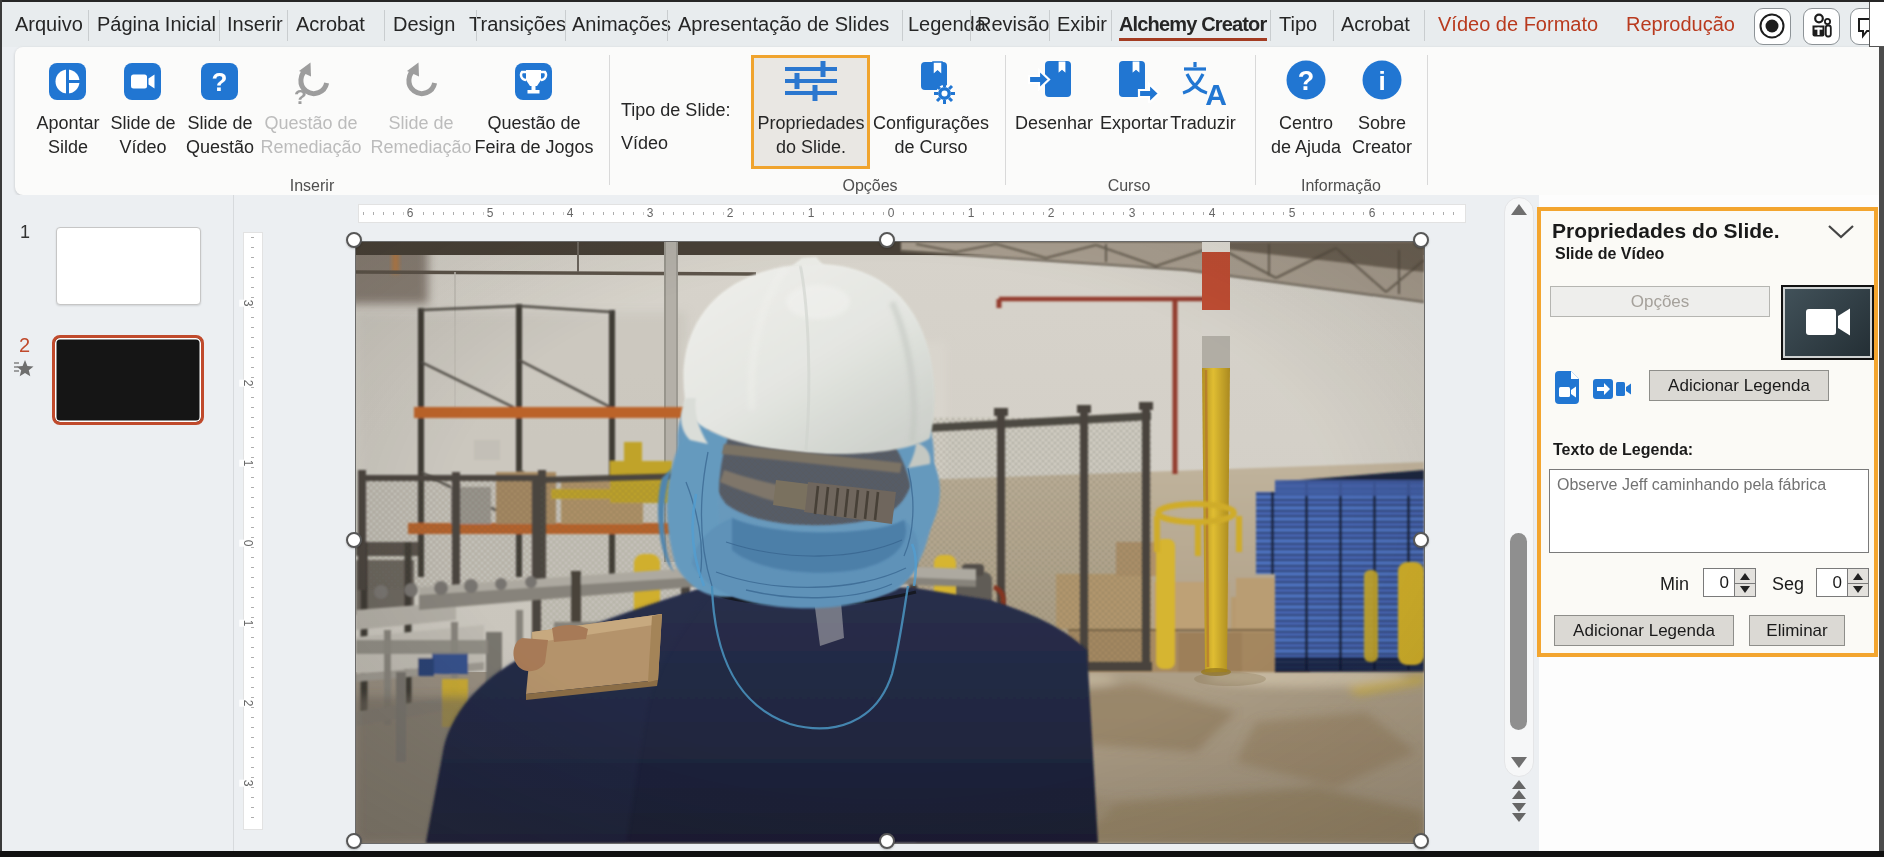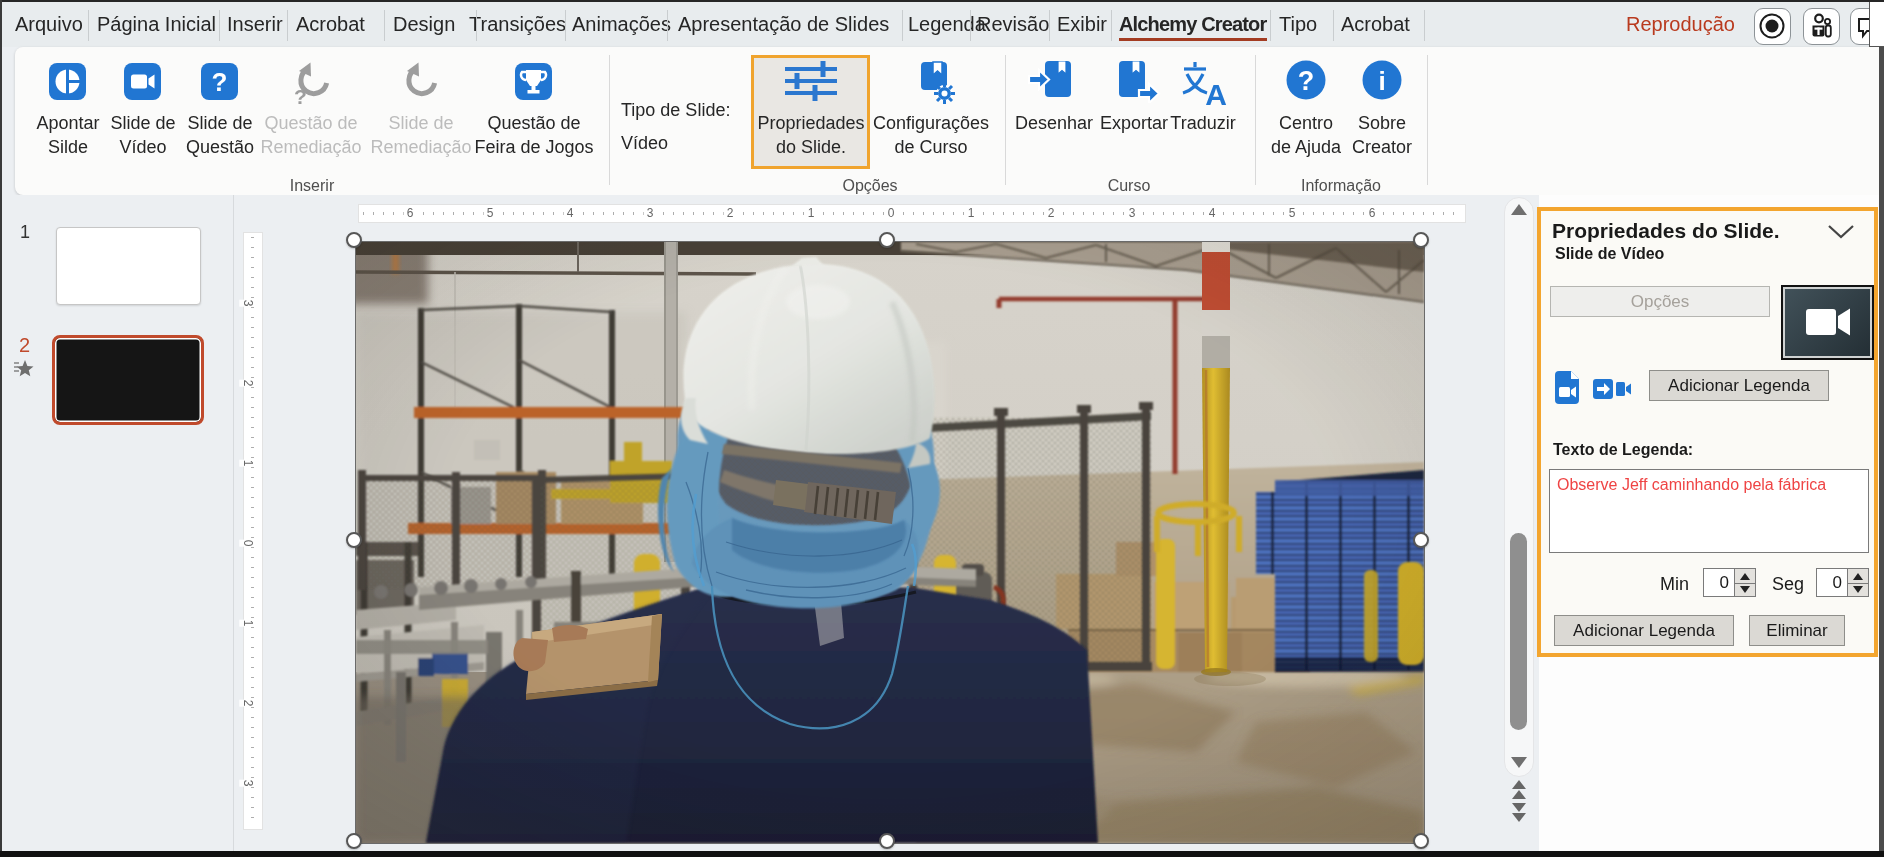--- a/index.html
+++ b/index.html
@@ -57,20 +57,21 @@
     <span class="mi" style="left:391px">Design</span>
     <span class="mi" style="left:467px">Transições</span>
     <span class="mi" style="left:570px">Animações</span>
     <span class="mi" style="left:676px">Apresentação de Slides</span>
     <span class="mi" style="left:906px">Legenda</span>
     <span class="mi" style="left:975px">Revisão</span>
     <span class="mi" style="left:1055px">Exibir</span>
     <span class="mi" style="left:1117px;font-weight:bold;letter-spacing:-0.85px">Alchemy Creator</span>
     <span class="mi" style="left:1277px">Tipo</span>
     <span class="mi" style="left:1339px">Acrobat</span>
+    <span class="mi mired" style="left:1436px">Vídeo de Formato</span>
     <span class="mi mired" style="left:1624px">Reprodução</span>
     <div style="position:absolute;left:1117px;top:36px;width:148px;height:3px;background:#a33c22"></div>
     <span class="msep" style="left:86px"></span>
     <span class="msep" style="left:217px"></span>
     <span class="msep" style="left:285px"></span>
     <span class="msep" style="left:382px"></span>
     <span class="msep" style="left:474px"></span>
     <span class="msep" style="left:563px"></span>
     <span class="msep" style="left:665px"></span>
     <span class="msep" style="left:900px"></span>
@@ -603,21 +604,21 @@
     </svg>
     <svg class="abs" style="left:52px;top:166px" width="38" height="24" viewBox="0 0 38 24">
       <rect x="0" y="2" width="20" height="20" rx="3" fill="#2176d2"></rect>
       <path d="M4 10 h7 v-4 l6 6 l-6 6 v-4 h-7 Z" fill="#fff"></path>
       <rect x="23" y="5" width="9" height="14" rx="1.5" fill="#2176d2"></rect>
       <path d="M33 10 L38 6.5 L38 17.5 L33 14 Z" fill="#2176d2"></path>
     </svg>
     <div class="btn" style="left:108px;top:159px;width:180px;height:31px;line-height:29px;background:#dbd9d4;border:1px solid #8e8e8a">Adicionar Legenda</div>
     <div class="abs" style="left:12px;top:230px;font-size:16px;font-weight:bold;color:#1a1a1a">Texto de Legenda:</div>
     <div class="abs" style="left:8px;top:258px;width:320px;height:84px;background:#fff;border:1px solid #7a7a7a">
-      <div style="position:absolute;left:7px;top:6px;font-size:16px;color:#ef4444">Observe Jeff caminhando pela fábrica</div>
+      <div style="position:absolute;left:7px;top:6px;font-size:16px;color:#737373">Observe Jeff caminhando pela fábrica</div>
     </div>
     <div class="abs" style="left:119px;top:363px;font-size:18px;color:#1a1a1a">Min</div>
     <div class="abs" style="left:162px;top:357px;width:32px;height:29px;background:#fff;border:1px solid #7a7a7a;font-size:17px;color:#1a1a1a;text-align:right;line-height:27px;padding-right:5px">0</div>
     <div class="abs" style="left:193px;top:357px;width:22px;height:29px;background:#e3e1dd;border:1px solid #7a7a7a">
       <div style="position:absolute;left:5px;top:4px;width:0;height:0;border-left:5px solid transparent;border-right:5px solid transparent;border-bottom:7px solid #222"></div>
       <div style="position:absolute;left:0;top:13.5px;width:20px;height:1px;background:#7a7a7a"></div>
       <div style="position:absolute;left:5px;top:17px;width:0;height:0;border-left:5px solid transparent;border-right:5px solid transparent;border-top:7px solid #222"></div>
     </div>
     <div class="abs" style="left:231px;top:363px;font-size:18px;color:#1a1a1a">Seg</div>
     <div class="abs" style="left:275px;top:357px;width:32px;height:29px;background:#fff;border:1px solid #7a7a7a;font-size:17px;color:#1a1a1a;text-align:right;line-height:27px;padding-right:5px">0</div>

